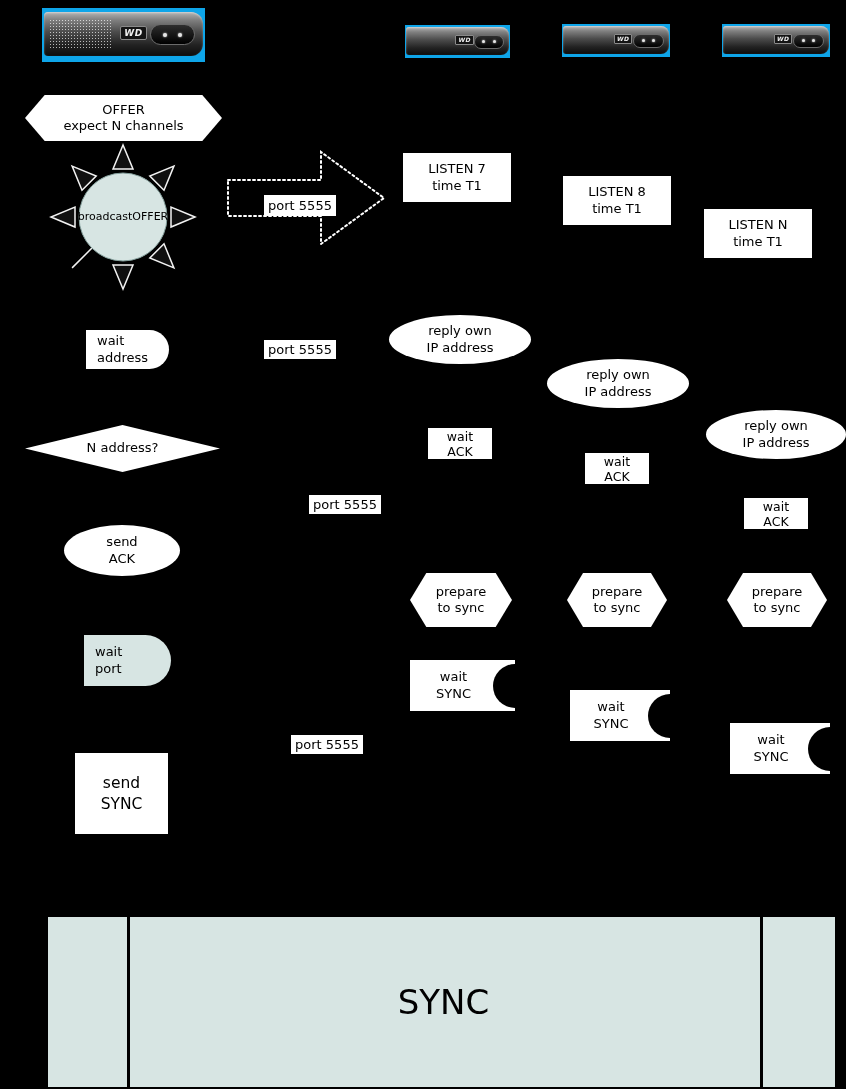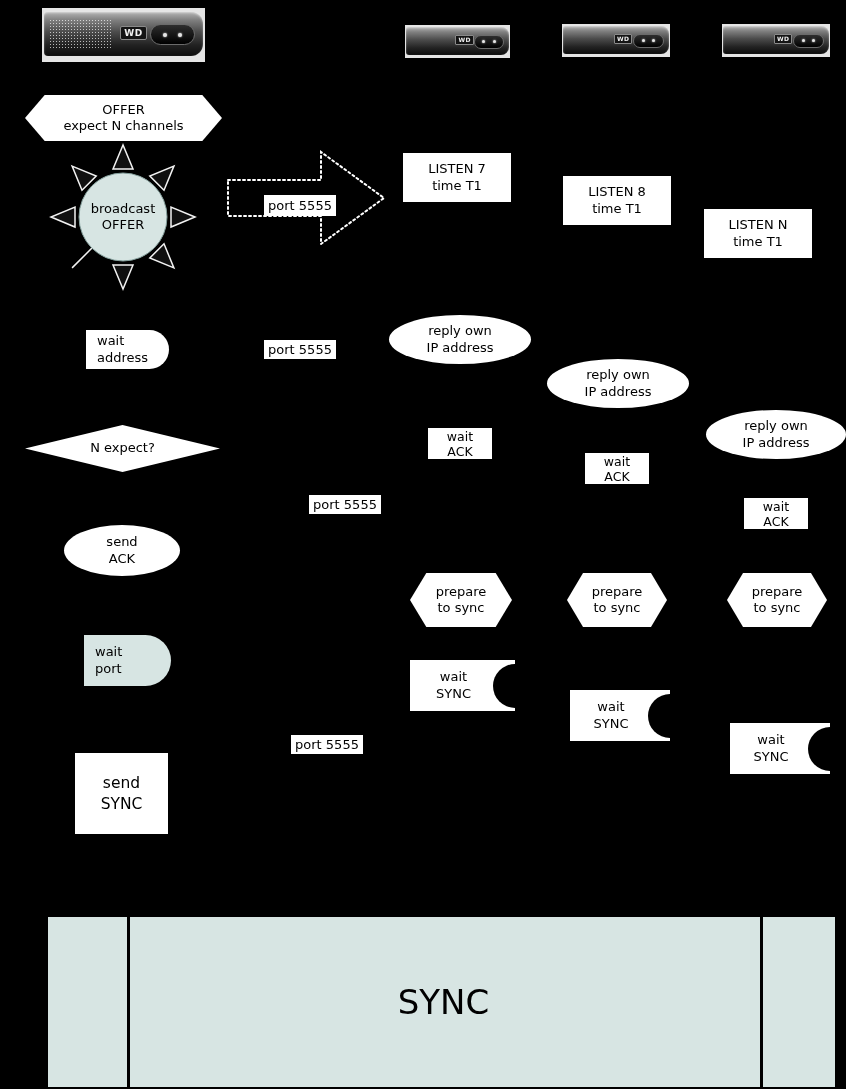--- a/index.html
+++ b/index.html
@@ -28,36 +28,36 @@
     width:44px; height:44px; border-radius:50%; background:#000;
   }
 
   .port-label {
     position:absolute; background:#fff; color:#000; font-size:13px;
     display:flex; align-items:center; justify-content:center;
   }
 
   .sun { position:absolute; }
   .sun-text {
-    position:absolute; inset:0; display:flex; flex-direction:column;
-    align-items:center; justify-content:center; font-size:13px; color:#000;
+    position:absolute; inset:0; display:flex; flex-direction:row;
+    align-items:center; justify-content:center; font-size:11px; color:#000;
     line-height:1.25;
   }
   .big-arrow { position:absolute; }
 
   .sync-bar { position:absolute; background:#d7e5e3; }
   .sync-divider { position:absolute; top:0; bottom:0; width:3px; background:#000; }
   .sync-label {
     position:absolute; left:79px; right:75px; top:0; bottom:0;
     display:flex; align-items:center; justify-content:center;
     font-size:34px; color:#000;
   }
 
   
-  .device { position:absolute; background:#e5e5e5; }
+  .device { position:absolute; background:#0ea5e9;font-style:italic; }
   .dev-body {
     position:absolute; inset:4px 2px 6px 2px; border-radius:4px 12px 12px 4px;
     background:linear-gradient(180deg,#b4b4b4 0%,#808080 18%,#4c4c4c 45%,#222 75%,#0c0c0c 100%);
     box-shadow:inset 0 1px 2px rgba(255,255,255,.45);
   }
   .device.sm .dev-body { inset:2px 1px 3px 1px; border-radius:3px 8px 8px 3px; }
   .vents {
     position:absolute; left:3%; top:16%; width:40%; height:68%; border-radius:3px;
     background-image:radial-gradient(circle, rgba(255,255,255,.75) 28%, rgba(255,255,255,0) 34%);
     background-size:3px 3px; opacity:.9;
@@ -192,21 +192,21 @@
   <div class="node ellipse" style="left:547px;top:359px;width:142px;height:49px">
     <div>reply own</div>
     <div>IP address</div>
   </div>
   <div class="node ellipse" style="left:706px;top:410px;width:140px;height:49px">
     <div>reply own</div>
     <div>IP address</div>
   </div>
 
   <div class="node diamond" style="left:25px;top:425px;width:195px;height:47px">
-    <div>N expect?</div>
+    <div>N address?</div>
   </div>
 
   <div class="node" style="left:428px;top:428px;width:64px;height:31px;font-size:12.5px;line-height:1.2">
     <div>wait</div>
     <div>ACK</div>
   </div>
   <div class="node" style="left:585px;top:453px;width:64px;height:31px;font-size:12.5px;line-height:1.2">
     <div>wait</div>
     <div>ACK</div>
   </div>

